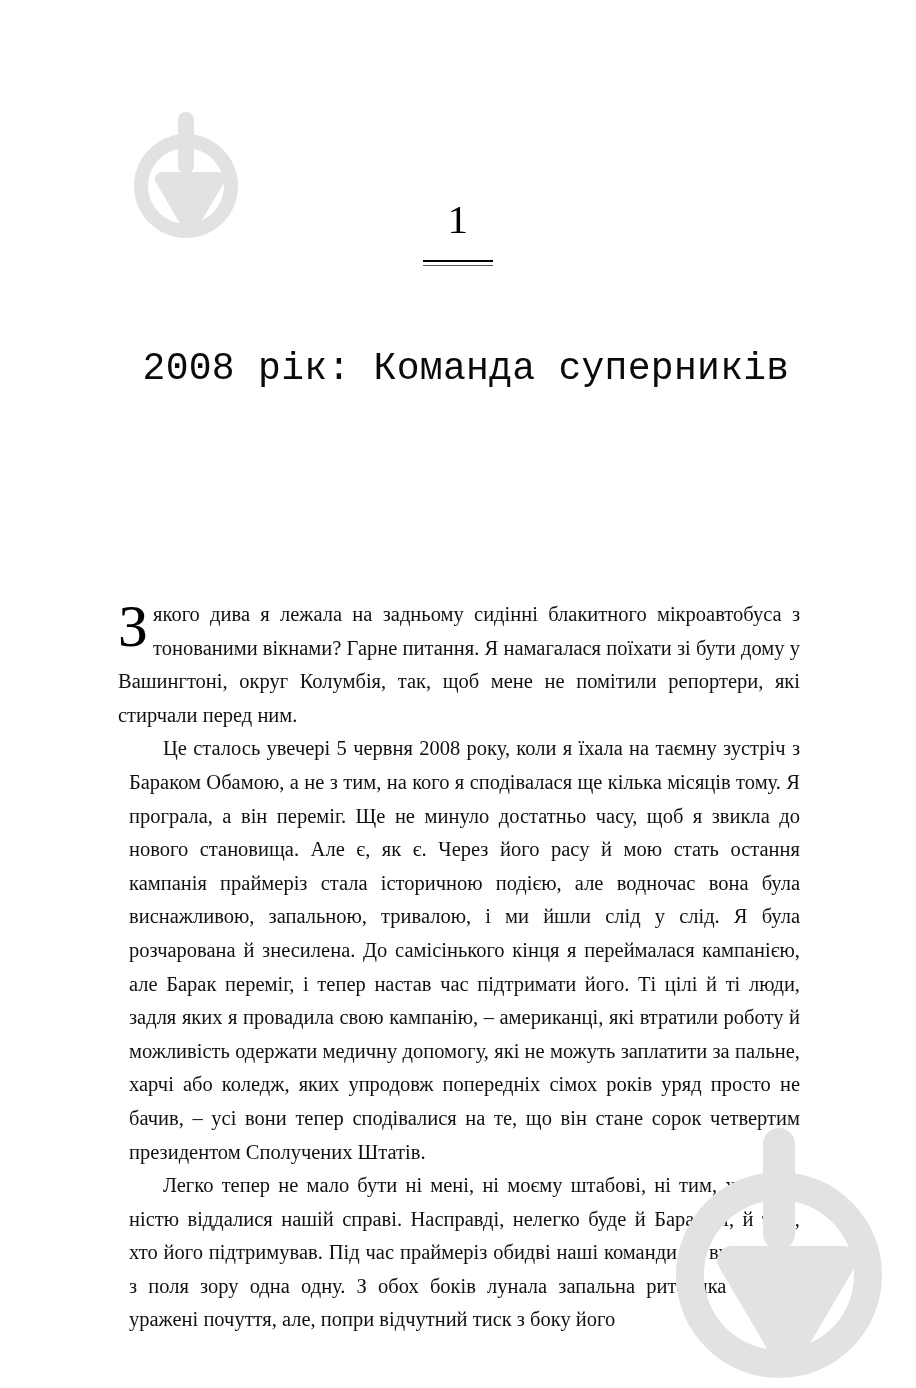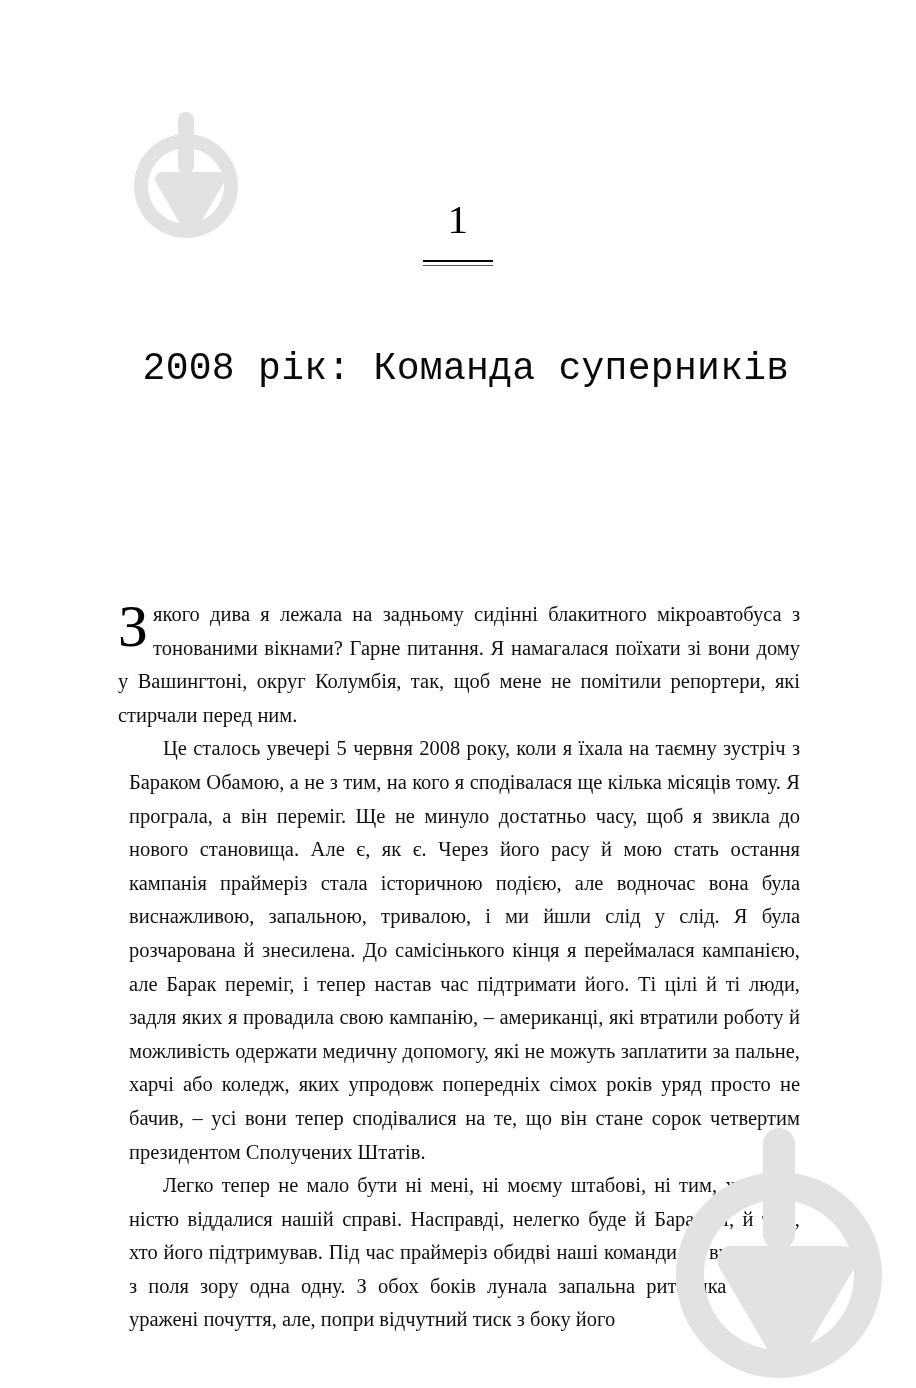--- a/index.html
+++ b/index.html
@@ -143,21 +143,21 @@
     <div class="chapter-number">1</div>
     <div class="chapter-rule">
       <div class="r1"></div>
       <div class="r2"></div>
     </div>
   </div>
 
   <h1 class="chapter-title">2008 рік: Команда суперників</h1>
 
   <div class="body-text">
-    <p><span class="dropcap">З</span><span> якого дива я лежала на задньому сидінні блакитного мікроавтобуса з тонованими вікнами? Гарне питання. Я намагалася поїхати зі вони дому у Вашингтоні, округ Колумбія, так, щоб мене не помітили репорте­ри, які стирчали перед ним.</span></p>
+    <p><span class="dropcap">З</span><span> якого дива я лежала на задньому сидінні блакитного мікроавтобуса з тонованими вікнами? Гарне питання. Я намагалася поїхати зі бути дому у Вашингтоні, округ Колумбія, так, щоб мене не помітили репорте­ри, які стирчали перед ним.</span></p>
     <p class="indent">Це сталось увечері 5 червня 2008 року, коли я їхала на таємну зустріч з Бараком Обамою, а не з тим, на кого я сподівалася ще кілька місяців тому. Я програла, а він переміг. Ще не минуло достатньо часу, щоб я звикла до нового становища. Але є, як є. Через його расу й мою стать ос­тання кампанія праймеріз стала історичною подією, але водночас вона була виснажливою, запальною, тривалою, і ми йшли слід у слід. Я була розчарована й знесилена. До самісінького кінця я переймалася кампа­нією, але Барак переміг, і тепер настав час підтримати його. Ті цілі й ті люди, задля яких я провадила свою кампанію, – американці, які втрати­ли роботу й можливість одержати медичну допомогу, які не можуть за­платити за пальне, харчі або коледж, яких упродовж попередніх сімох років уряд просто не бачив, – усі вони тепер сподівалися на те, що він стане сорок четвертим президентом Сполучених Штатів.</p>
     <p class="indent">Легко тепер не мало бути ні мені, ні моєму штабові, ні тим, хто пов­ністю віддалися нашій справі. Насправді, нелегко буде й Баракові, й тим, хто його підтримував. Під час праймеріз обидві наші команди не випускали з поля зору одна одну. З обох боків лунала запальна рито­рика й були уражені почуття, але, попри відчутний тиск з боку його</p>
   </div>
 
   <div class="watermark" id="wm-bottom">
     <svg viewBox="0 0 232 300" width="232" height="300" aria-hidden="true">
       <g fill="#e2e2e2">
         <rect x="100" y="0" width="32" height="122" rx="16"></rect>
         <path d="M116 44 A 103 103 0 1 0 116 250 A 103 103 0 1 0 116 44 Z
                  M116 72 A 75 75 0 1 1 116 222 A 75 75 0 1 1 116 72 Z" fill-rule="evenodd"></path>

